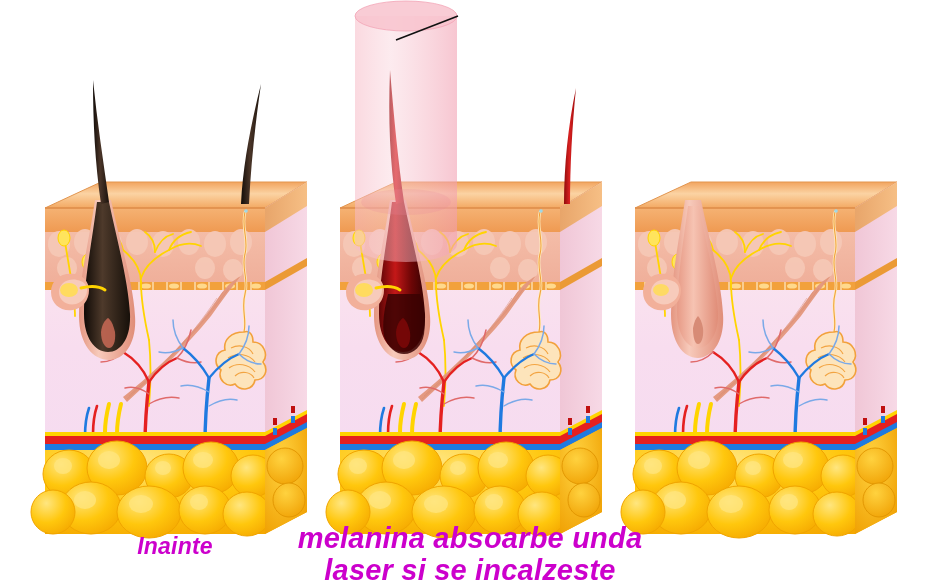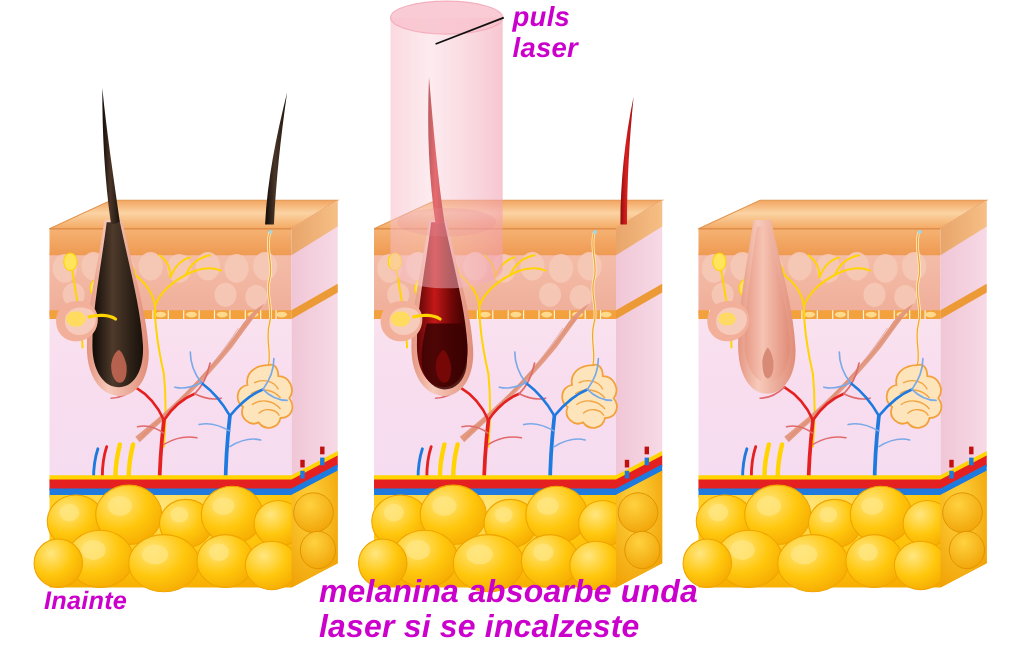--- a/index.html
+++ b/index.html
@@ -2,21 +2,21 @@
 <html><head>
 <meta charset="utf-8">
 <style>
   html,body{margin:0;padding:0;}
   body{
     width:938px;height:586px;background:#ffffff;overflow:hidden;
     font-family:"Liberation Sans", sans-serif;position:relative;
   }
   #stage{position:absolute;left:0;top:0;width:938px;height:586px;}
   .cap{
-    position:absolute;
+    position:absolute;text-align:center;
     font-style:italic;font-weight:bold;color:#cc00cc;
     letter-spacing:0.2px;line-height:1.12;
     white-space:pre-line;
   }
   #cap-before{left:40px;top:534px;width:270px;font-size:23px;}
   #cap-after{left:630px;top:534px;width:270px;font-size:23px;}
   #cap-center{left:290px;top:522px;width:360px;font-size:29px;}
   #cap-pulse{left:466px;top:2px;width:140px;font-size:25px;text-align:left;}
   svg{display:block;}
 </style>
@@ -361,20 +361,18 @@
     </g>
   </g>
 </svg>
 
 <div class="cap" id="cap-before">Inainte</div>
 
 <div class="cap" id="cap-center">melanina absoarbe unda
 laser si se incalzeste</div>
 
 
-<div class="cap" id="cap-pulse">puls
-laser</div>
 
 <svg width="938" height="586" viewBox="0 0 938 586" style="position:absolute;left:0;top:0;pointer-events:none;">
   <path d="M458,16 L396,40" stroke="#111111" stroke-width="1.6" fill="none"></path>
 </svg>
 
 </div>
 
 </body></html>

